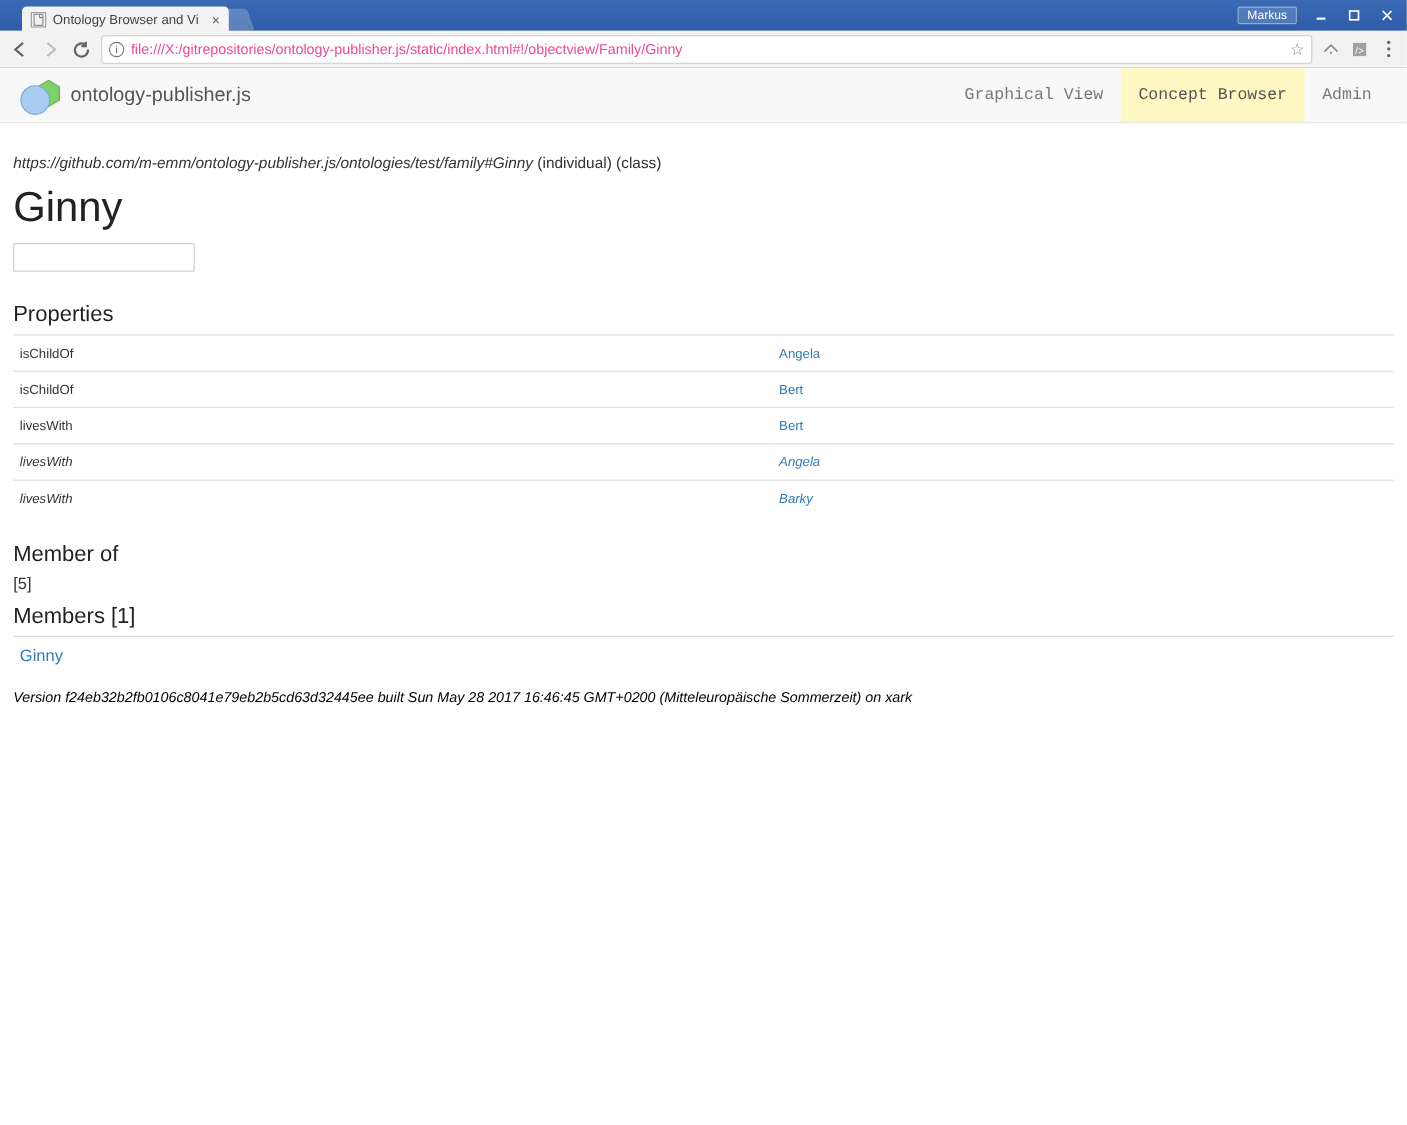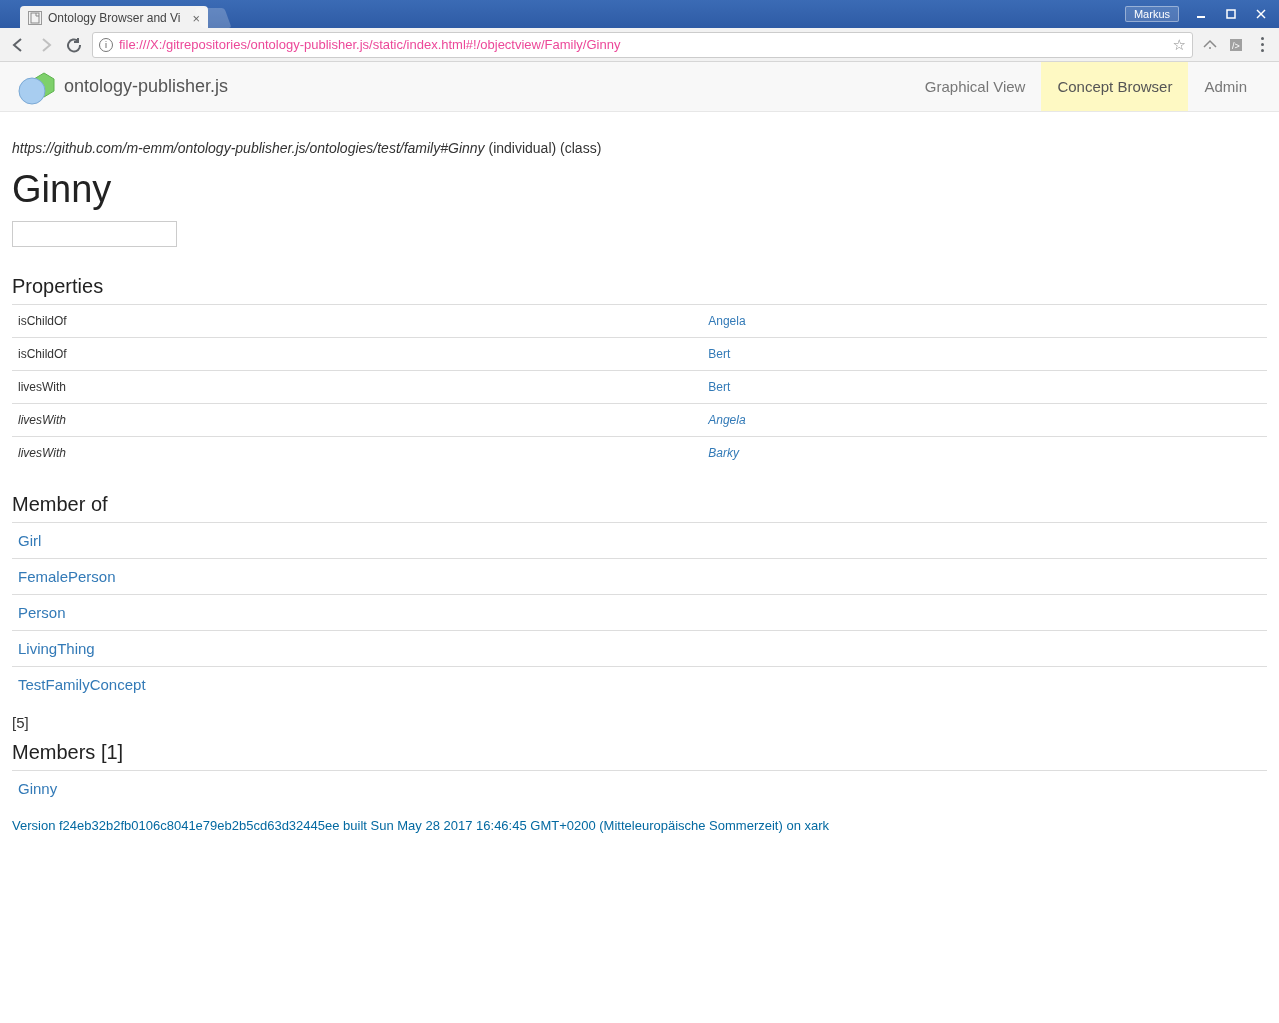--- a/index.html
+++ b/index.html
@@ -176,20 +176,21 @@
     gap: 6px;
     font-size: 18px;
     color: #555;
     cursor: pointer;
   }
   .brand svg { display: block; }
   .nav-right {
     margin-left: auto;
     display: flex;
     height: 100%;
+    font-family: Liberation Mono, monospace;
   }
   .nav-link {
     display: flex;
     align-items: center;
     padding: 0 16px;
     color: #777;
     font-size: 15px;
     cursor: pointer;
   }
   .nav-link.active {
@@ -269,22 +270,23 @@
   .list-table td a {
     color: #337ab7;
     text-decoration: none;
     cursor: pointer;
   }
   .count-line {
     font-size: 15px;
     margin: 4px 0 4px 0;
   }
   .footer-version {
+    font-style: italic;
     font-size: 13px;
-    color: #0369a1;
+    color: #000000;
     margin-top: 0;
   }
 </style>
 </head>
 <body>
 
 <div class="win-titlebar">
   <div class="win-user-badge">Markus</div>
   <div class="win-btn">
     <svg width="12" height="12">
@@ -405,39 +407,20 @@
           <td class="val"><a class="italic">Angela</a></td>
         </tr>
         <tr>
           <td class="key italic">livesWith</td>
           <td class="val"><a class="italic">Barky</a></td>
         </tr>
       </tbody>
   </table>
 
   <h2 class="section-title">Member of</h2>
-  <table class="list-table">
-    <tbody id="memberof-body">
-        <tr>
-          <td><a>Girl</a></td>
-        </tr>
-        <tr>
-          <td><a>FemalePerson</a></td>
-        </tr>
-        <tr>
-          <td><a>Person</a></td>
-        </tr>
-        <tr>
-          <td><a>LivingThing</a></td>
-        </tr>
-        <tr>
-          <td><a>TestFamilyConcept</a></td>
-        </tr>
-      </tbody>
-  </table>
 
   <div class="count-line">[5]</div>
 
   <h2 class="section-title">Members [1]</h2>
   <table class="list-table">
     <tbody id="members-body">
         <tr>
           <td><a>Ginny</a></td>
         </tr>
       </tbody>

